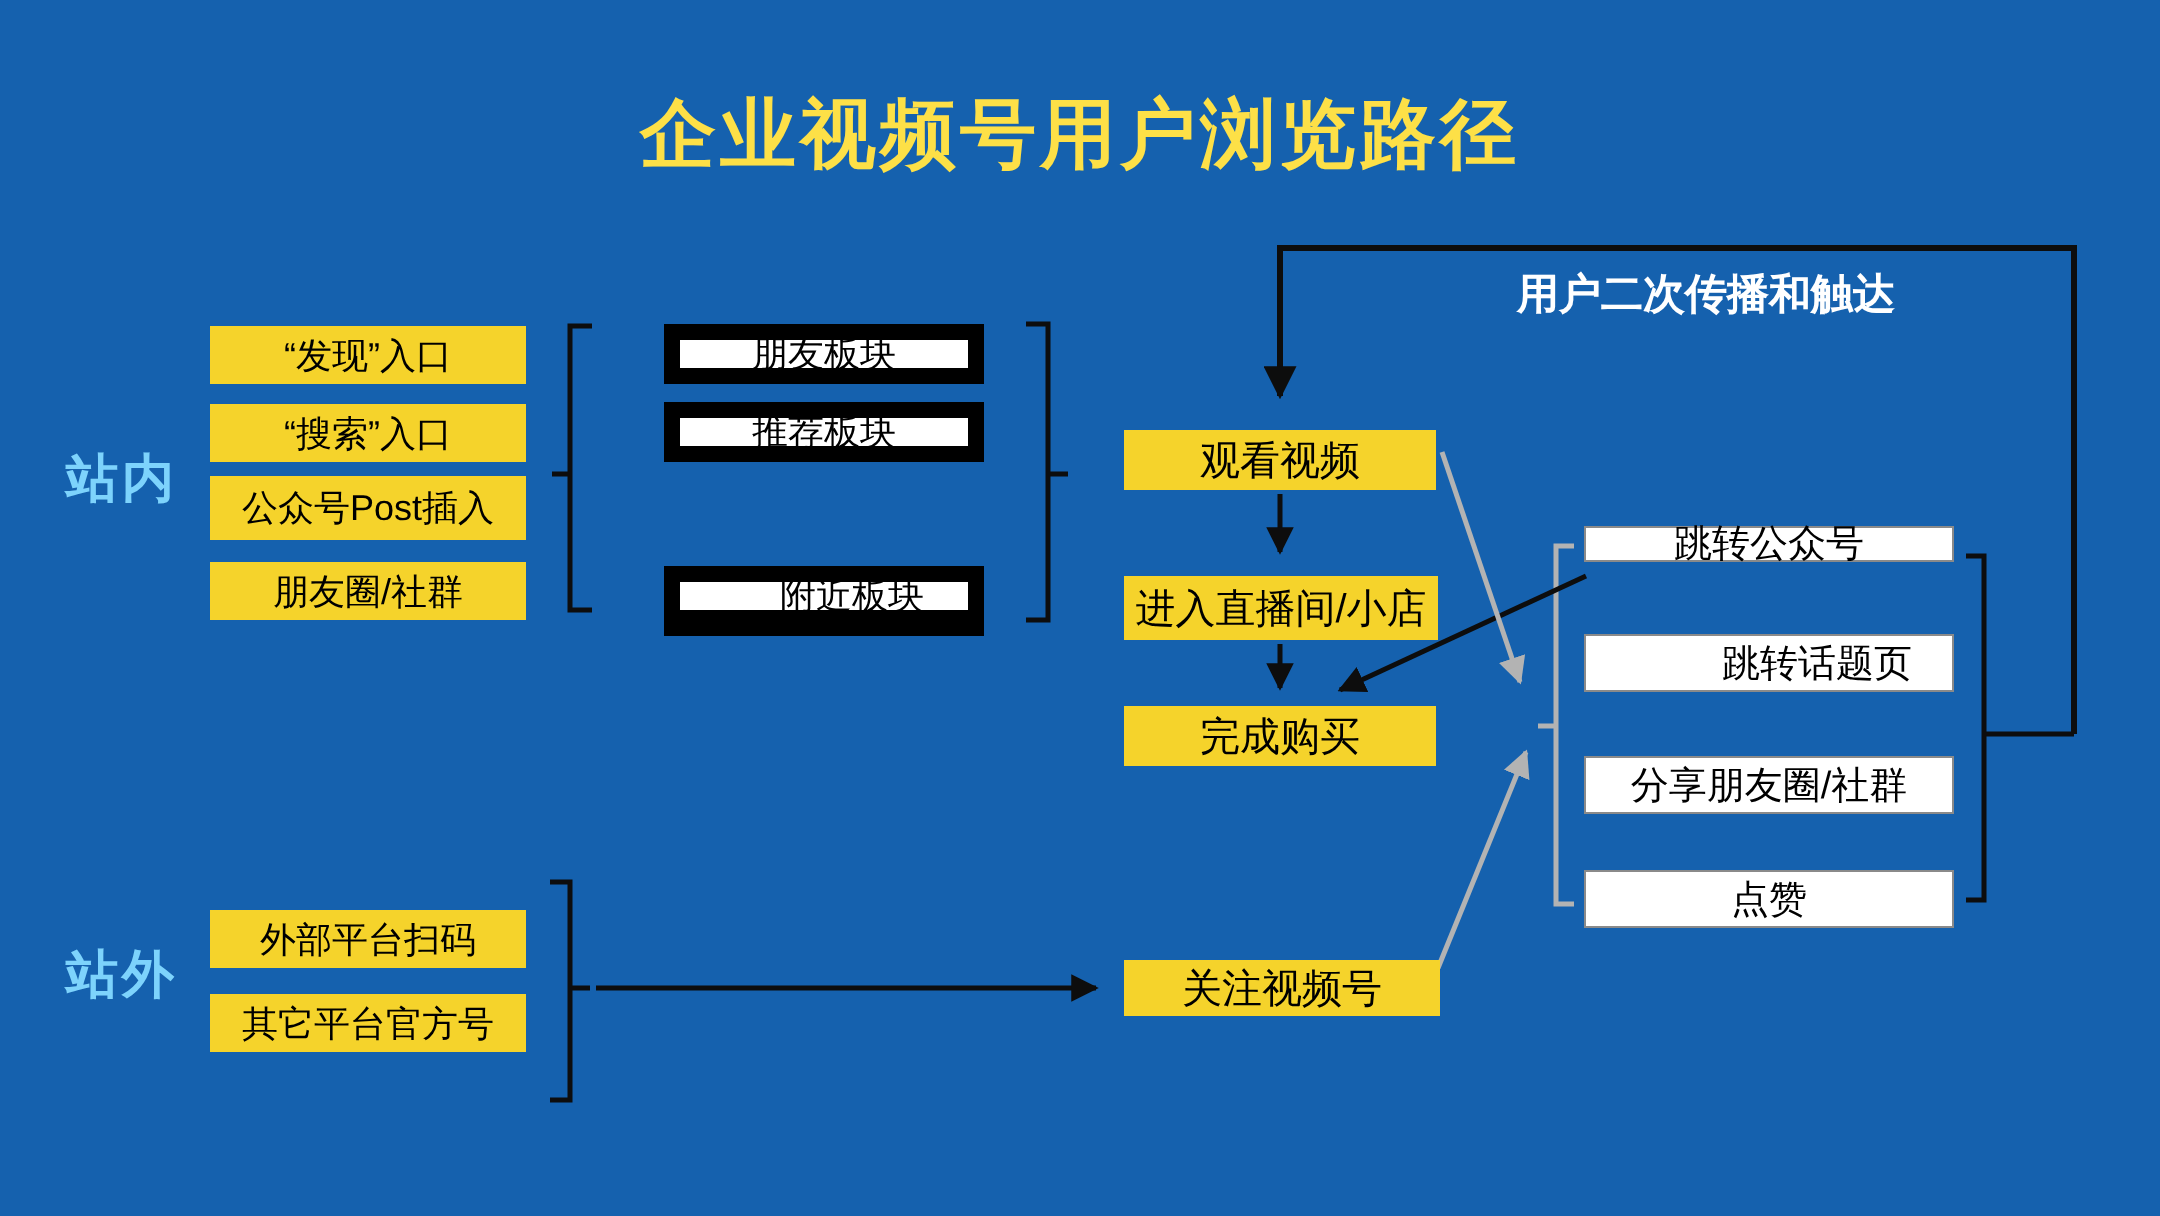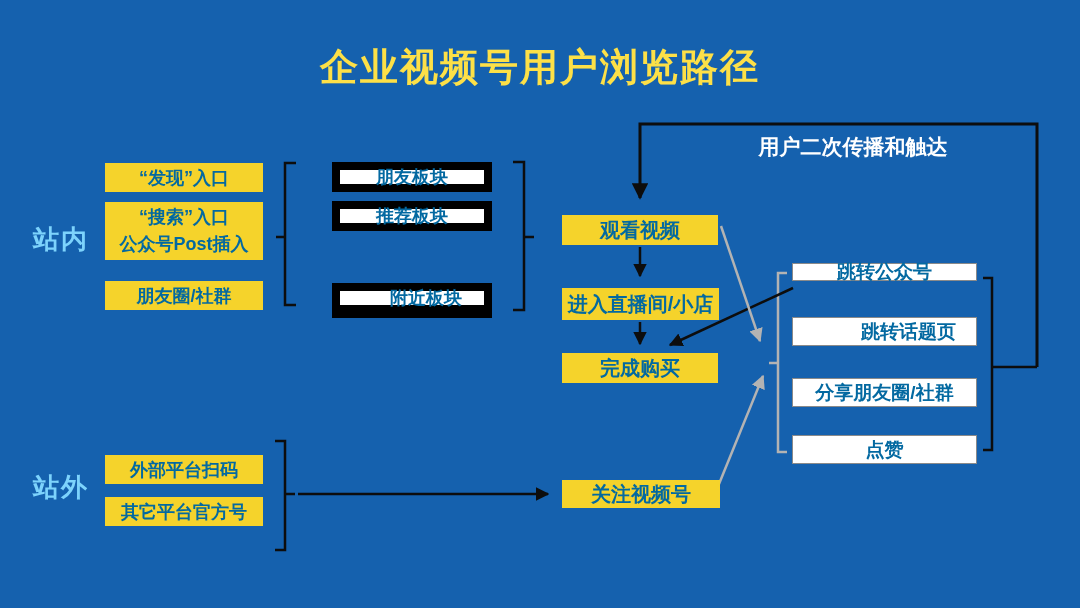--- a/index.html
+++ b/index.html
@@ -10,21 +10,21 @@
   }
   .title{
     position:absolute;left:0;top:42px;width:1080px;text-align:center;
     color:#fde047;font-size:38px;font-weight:bold;letter-spacing:2px;
   }
   .side-label{
     position:absolute;color:#7dd3fc;font-size:26px;font-weight:bold;letter-spacing:2px;
   }
   .box{
     position:absolute;display:flex;align-items:center;justify-content:center;
-    color:#0369a1;font-weight:bold;font-size:18px;white-space:nowrap;
+    color:#000000;font-weight:normal;font-size:18px;white-space:nowrap;
     box-sizing:border-box;text-align:left;
   }
   .ybox{background:#f5d32b;}
   .wbox{background:#ffffff;border:8px solid #000000;}
   .wbox2{background:#ffffff;border:1px solid #8a8a8a;font-size:19px;}
   .feedback-label{
     position:absolute;left:723px;top:133px;width:260px;text-align:center;
     color:#ffffff;font-size:21px;font-weight:bold;
   }
   svg.connectors{position:absolute;left:0;top:0;}
@@ -65,21 +65,21 @@
     <path d="M719,484 L763,376" fill="none" stroke="#b3b3b3" stroke-width="2.5" marker-end="url(#ag)"></path>
   </svg>
 
   <div class="title">企业视频号用户浏览路径</div>
 
   <div class="feedback-label">用户二次传播和触达</div>
 
   <div class="side-label" style="left:33px;top:222px;">站内</div>
   <div class="box ybox" style="left:105px;top:163px;width:158px;height:29px;">“发现”入口</div>
   <div class="box ybox" style="left:105px;top:202px;width:158px;height:29px;">“搜索”入口</div>
-  <div class="box ybox" style="left:105px;top:228px;width:158px;height:32px;">公众号Post插入</div>
+  <div class="box ybox" style="left:105px;top:238px;width:158px;height:32px;">公众号Post插入</div>
   <div class="box ybox" style="left:105px;top:281px;width:158px;height:29px;">朋友圈/社群</div>
 
   <div class="box wbox" style="left:332px;top:162px;width:160px;height:30px;">朋友板块</div>
   <div class="box wbox" style="left:332px;top:201px;width:160px;height:30px;">推荐板块</div>
   <div class="box wbox" style="left:332px;top:243px;width:160px;height:30px;margin-top:45px;">关注板块</div>
   <div class="box wbox" style="left:332px;top:283px;width:160px;height:30px;padding-left:28px;">附近板块</div>
 
   <div class="box ybox" style="left:562px;top:215px;width:156px;height:30px;font-size:20px;">观看视频</div>
   <div class="box ybox" style="left:562px;top:288px;width:157px;height:32px;font-size:20px;">进入直播间/小店</div>
   <div class="box ybox" style="left:562px;top:353px;width:156px;height:30px;font-size:20px;">完成购买</div>

